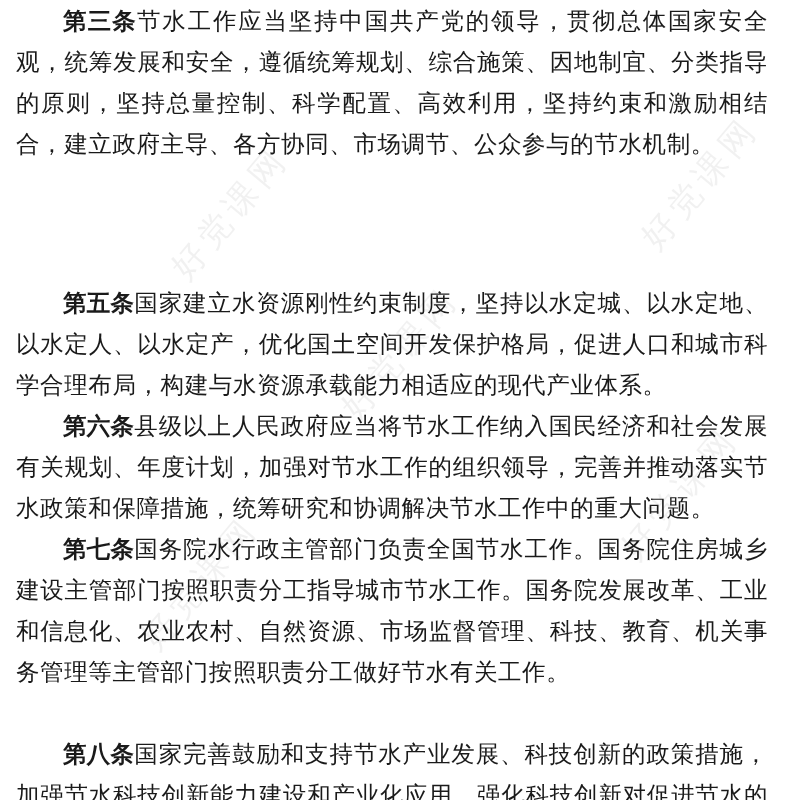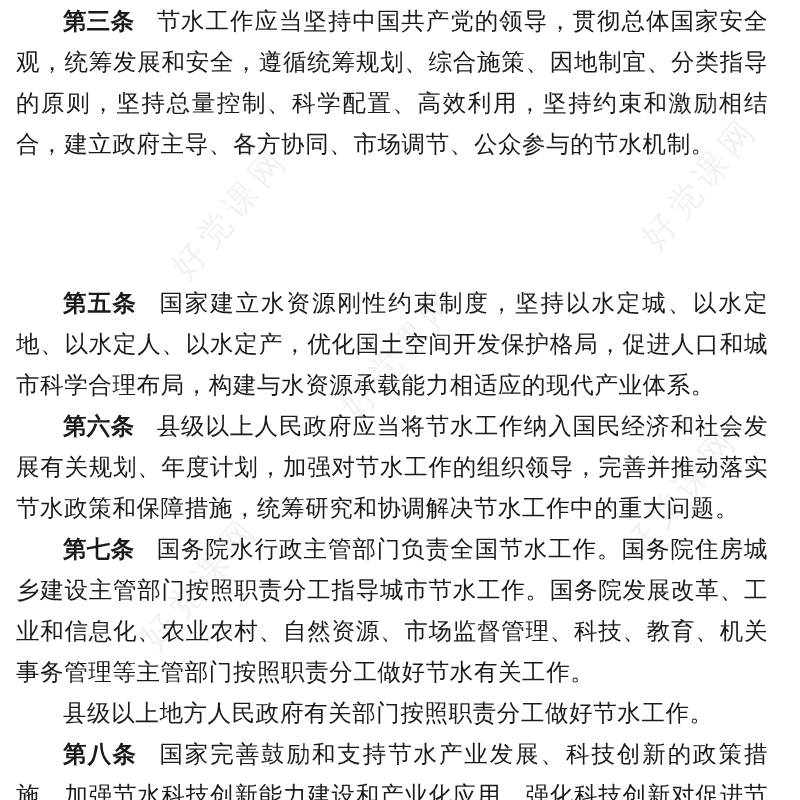--- a/index.html
+++ b/index.html
@@ -8,21 +8,21 @@
     position:relative;
     font-family: "DejaVu Serif", "Liberation Serif", serif;
     color:#1a1a1a;
   }
   .page { position:absolute; left:0; top:0; width:800px; height:800px; }
   .para {
     position:absolute; left:16px; width:752px;
     font-size:23.5px; line-height:41px; letter-spacing:0.6px;
     text-align:justify; text-indent:47px; margin:0;
   }
-  .art { font-weight:bold; font-family:"DejaVu Sans", "Liberation Sans", sans-serif; letter-spacing:0; margin-right:22px; }
+  .art { font-weight:bold; font-family:"DejaVu Sans", "Liberation Sans", sans-serif; letter-spacing:0; }
   .watermark {
     position:absolute; font-size:34px; color:#000; opacity:0.05;
     transform:rotate(-50deg); white-space:nowrap; pointer-events:none;
     font-family:"DejaVu Sans", sans-serif; letter-spacing:6px;
   }
 </style>
 </head>
 <body>
 
 <div class="page">
@@ -35,16 +35,15 @@
   <p class="para" style="top:1px;"><span class="art">第三条</span><span>节水工作应当坚持中国共产党的领导，贯彻总体国家安全观，统筹发展和安全，遵循统筹规划、综合施策、因地制宜、分类指导的原则，坚持总量控制、科学配置、高效利用，坚持约束和激励相结合，建立政府主导、各方协同、市场调节、公众参与的节水机制。</span></p>
 
 
 
   <p class="para" style="top:406px;"><span class="art">第六条</span><span>县级以上人民政府应当将节水工作纳入国民经济和社会发展有关规划、年度计划，加强对节水工作的组织领导，完善并推动落实节水政策和保障措施，统筹研究和协调解决节水工作中的重大问题。</span></p>
 
   <p class="para" style="top:283px;"><span class="art">第五条</span><span>国家建立水资源刚性约束制度，坚持以水定城、以水定地、以水定人、以水定产，优化国土空间开发保护格局，促进人口和城市科学合理布局，构建与水资源承载能力相适应的现代产业体系。</span></p>
 
   <p class="para" style="top:529px;"><span class="art">第七条</span><span>国务院水行政主管部门负责全国节水工作。国务院住房城乡建设主管部门按照职责分工指导城市节水工作。国务院发展改革、工业和信息化、农业农村、自然资源、市场监督管理、科技、教育、机关事务管理等主管部门按照职责分工做好节水有关工作。</span></p>
 
-  <p class="para" style="top:693px;"><span>县级以上地方人民政府有关部门按照职责分工做好节水工作。</span></p>
 
   <p class="para" style="top:734px;"><span class="art">第八条</span><span>国家完善鼓励和支持节水产业发展、科技创新的政策措施，加强节水科技创新能力建设和产业化应用，强化科技创新对促进节水的支撑作用。</span></p>
 </div>
 
 </body></html>

